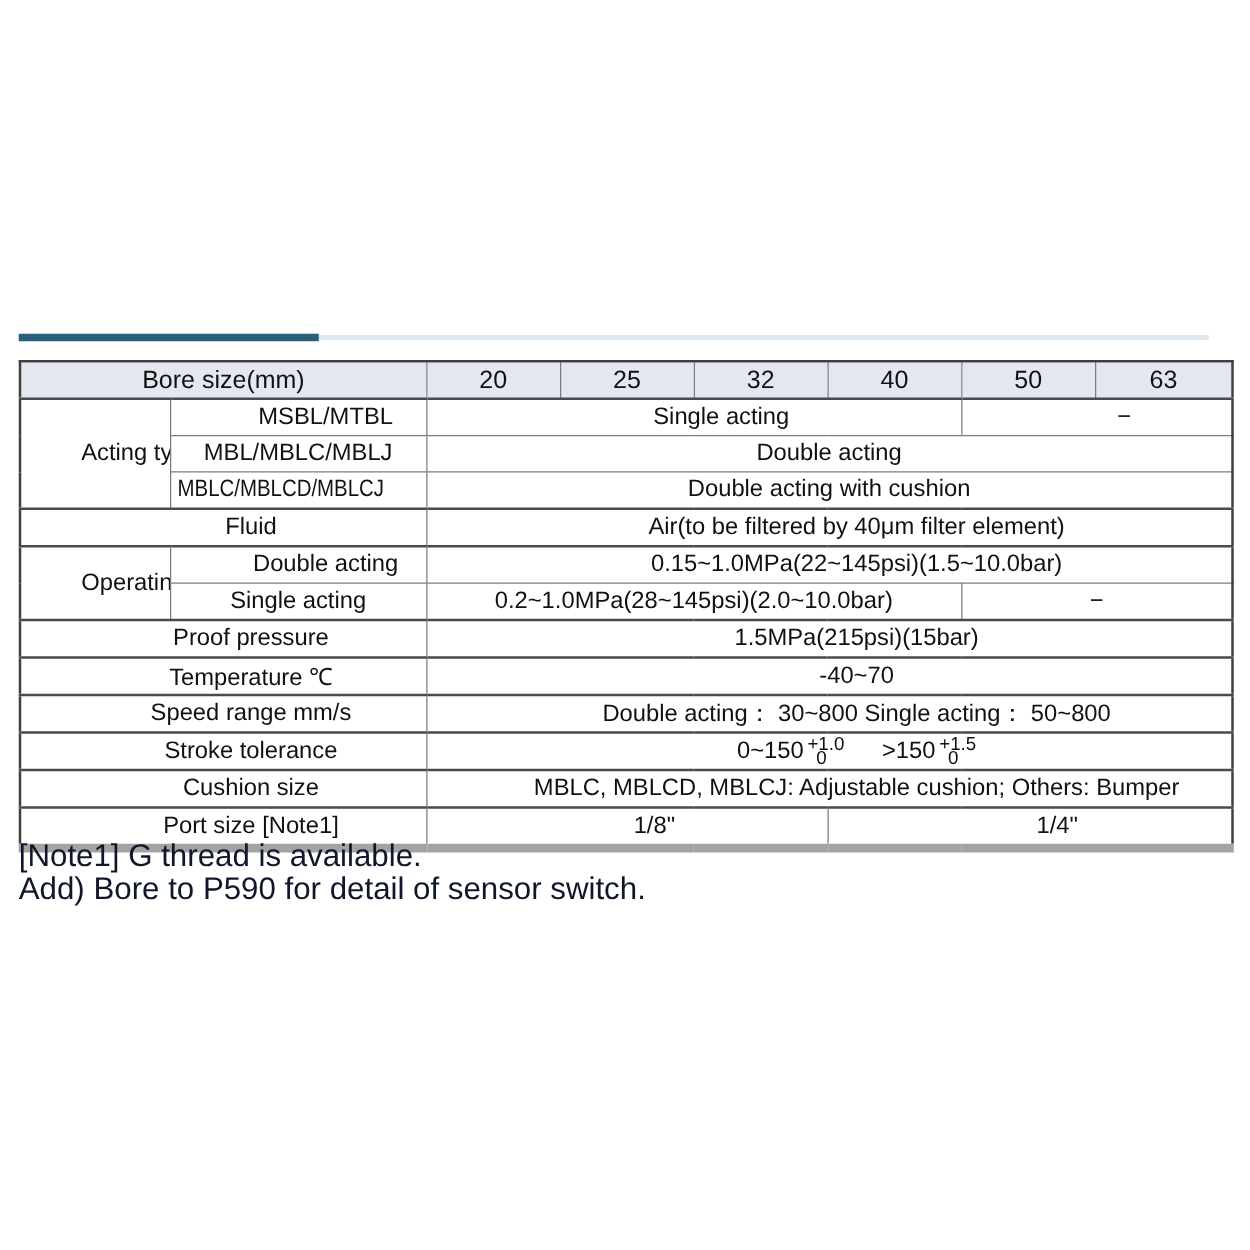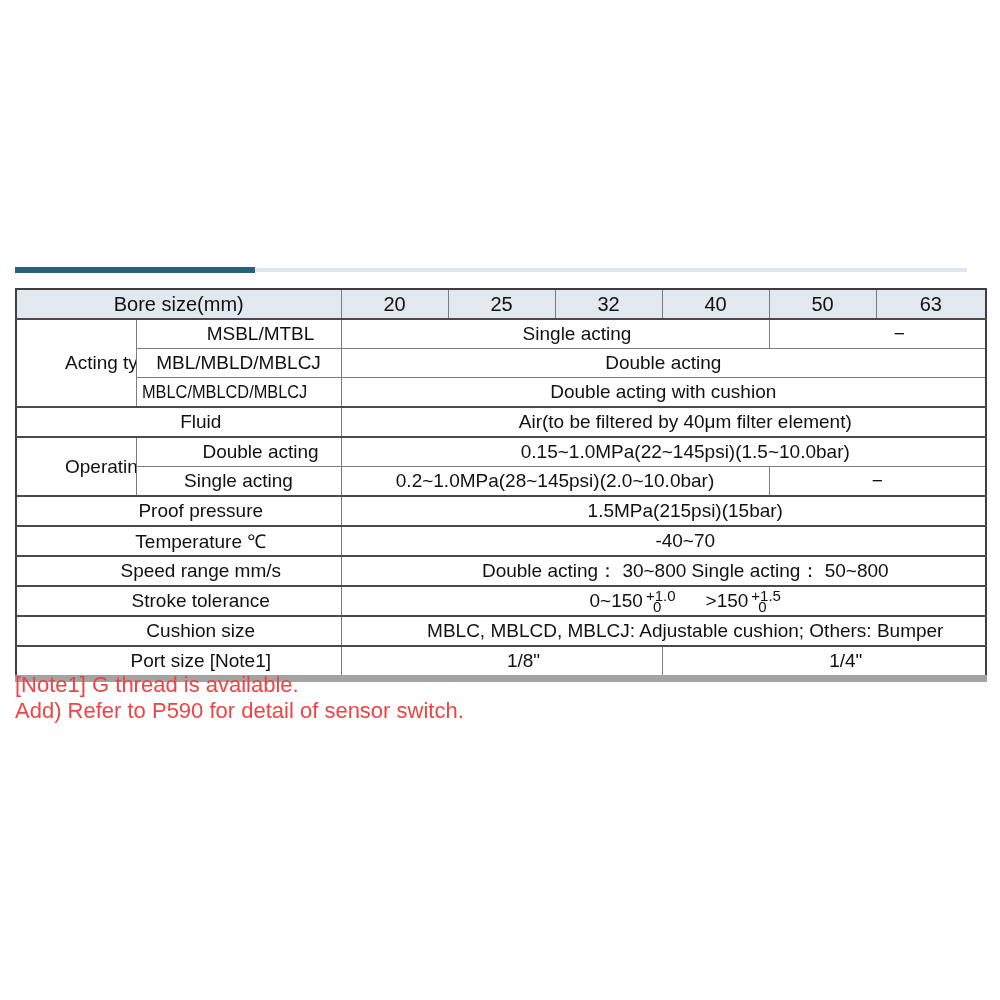--- a/index.html
+++ b/index.html
@@ -35,21 +35,21 @@
 
   
   .tolwrap { display:inline-flex; align-items:flex-start; gap:2px; }
   .tol-base { font-size:19px; }
   .tol-stack { display:inline-flex; flex-direction:column; align-items:flex-start;
                font-size:15px; line-height:11px; margin-left:1px; }
   .tol-sub { margin-left:7px; }
   .tol-gap { display:inline-block; width:26px; }
 
   
-  .notes { position:absolute; left:15px; top:672px; font-size:22px; line-height:26px; color:#ef4444; }
+  .notes { position:absolute; left:15px; top:672px; font-size:25px; line-height:26px; color:#0f172a; }
 </style>
 </head>
 <body>
 
 <div class="page">
 
   <div class="topline">
     <div class="light"></div>
     <div class="dark"></div>
   </div>
@@ -77,21 +77,21 @@
       </tr>
     </thead>
     <tbody>
       <tr class="major">
         <td rowspan="3" class="label">Acting type</td>
         <td class="sublabel-left">MSBL/MTBL</td>
         <td colspan="4">Single acting</td>
         <td colspan="2">−</td>
       </tr>
       <tr>
-        <td class="sublabel-left">MBL/MBLD/MBLCJ</td>
+        <td class="sublabel-left">MBL/MBLC/MBLJ</td>
         <td colspan="6">Double acting</td>
       </tr>
       <tr>
         <td class="sublabel-left"><span class="condensed">MBLC/MBLCD/MBLCJ</span></td>
         <td colspan="6">Double acting with cushion</td>
       </tr>
       <tr class="major">
         <td colspan="2" class="label">Fluid</td>
         <td colspan="6">Air(to be filtered by 40μm filter element)</td>
       </tr>
@@ -142,16 +142,16 @@
       <tr class="major last">
         <td colspan="2" class="label pre">Port size  [Note1]</td>
         <td colspan="3">1/8"</td>
         <td colspan="3">1/4"</td>
       </tr>
     </tbody>
   </table>
 
   <div class="notes">
     <div>[Note1] G thread is available.</div>
-    <div>Add) Refer to P590 for detail of sensor switch.</div>
+    <div>Add) Bore to P590 for detail of sensor switch.</div>
   </div>
 
 </div>
 
 </body></html>

